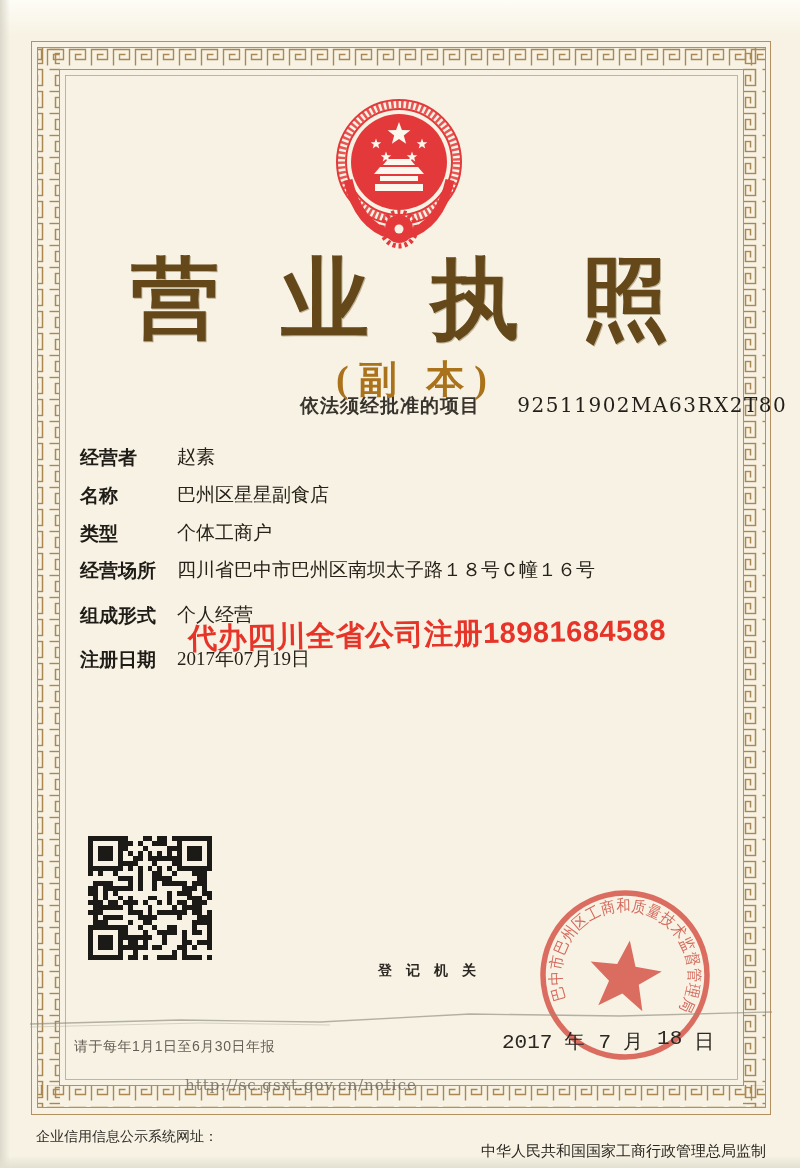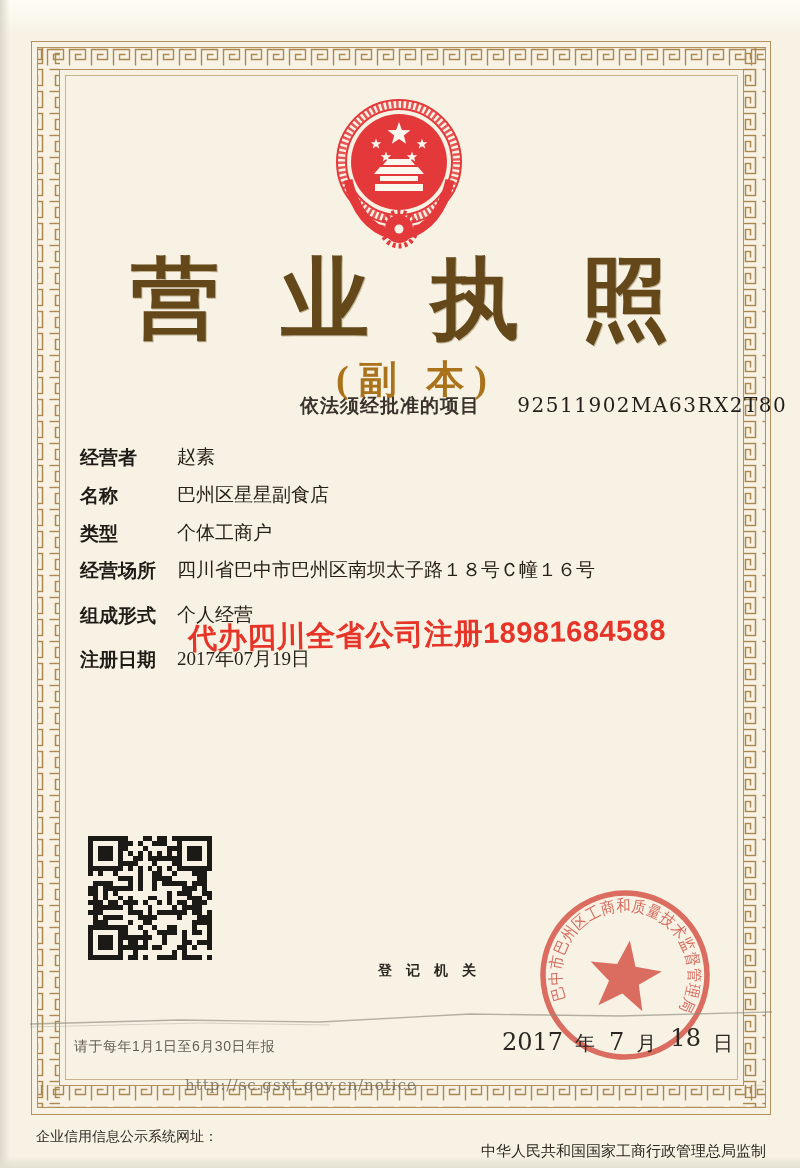--- a/index.html
+++ b/index.html
@@ -25,21 +25,21 @@
         color:#1f1c18;flex:none;}
   .fvalue{margin-left:13px;font-size:19px;line-height:23px;color:#262219;
         font-family:"Liberation Serif",serif;width:560px;}
   .wm{left:188px;top:615px;font-size:29px;font-weight:700;color:#e63428;
         transform:rotate(-1deg);letter-spacing:0.5px;z-index:4;white-space:nowrap;}
   .annual{left:74px;top:996px;font-size:14px;color:#4a453d;opacity:.85;letter-spacing:.5px;margin-top:42px;}
   .registry{left:378px;top:962px;font-size:14px;letter-spacing:14px;color:#2a2622;
         font-family:"Liberation Serif",serif;font-weight:600;}
   .dateline{left:502px;top:1028px;font-size:20px;color:#2a2622;
         font-family:"DejaVu Serif",serif;z-index:5;white-space:nowrap;}
-  .dateline .num{font-size:24px;}
+  .dateline .num{font-size:21px;font-family:Liberation Mono, monospace;}
   .dateline .cjk{margin:0 4px 0 12px;font-family:"Liberation Serif",serif;}
   .dateline .up{position:relative;top:-4px;}
   .footL{left:36px;top:1128px;font-size:14px;color:#2e2b25;font-family:Liberation Mono, monospace;}
   .footR{right:34px;top:1126px;font-size:15px;color:#2b2822;font-family:"Liberation Serif",serif;margin-top:16px;}
   .fainturl{left:185px;top:1076px;font-size:15px;color:#6b675c;opacity:.8;z-index:6;
         font-family:"DejaVu Serif",serif;letter-spacing:1px;}
   svg{display:block;}
 </style>
 </head>
 <body>

